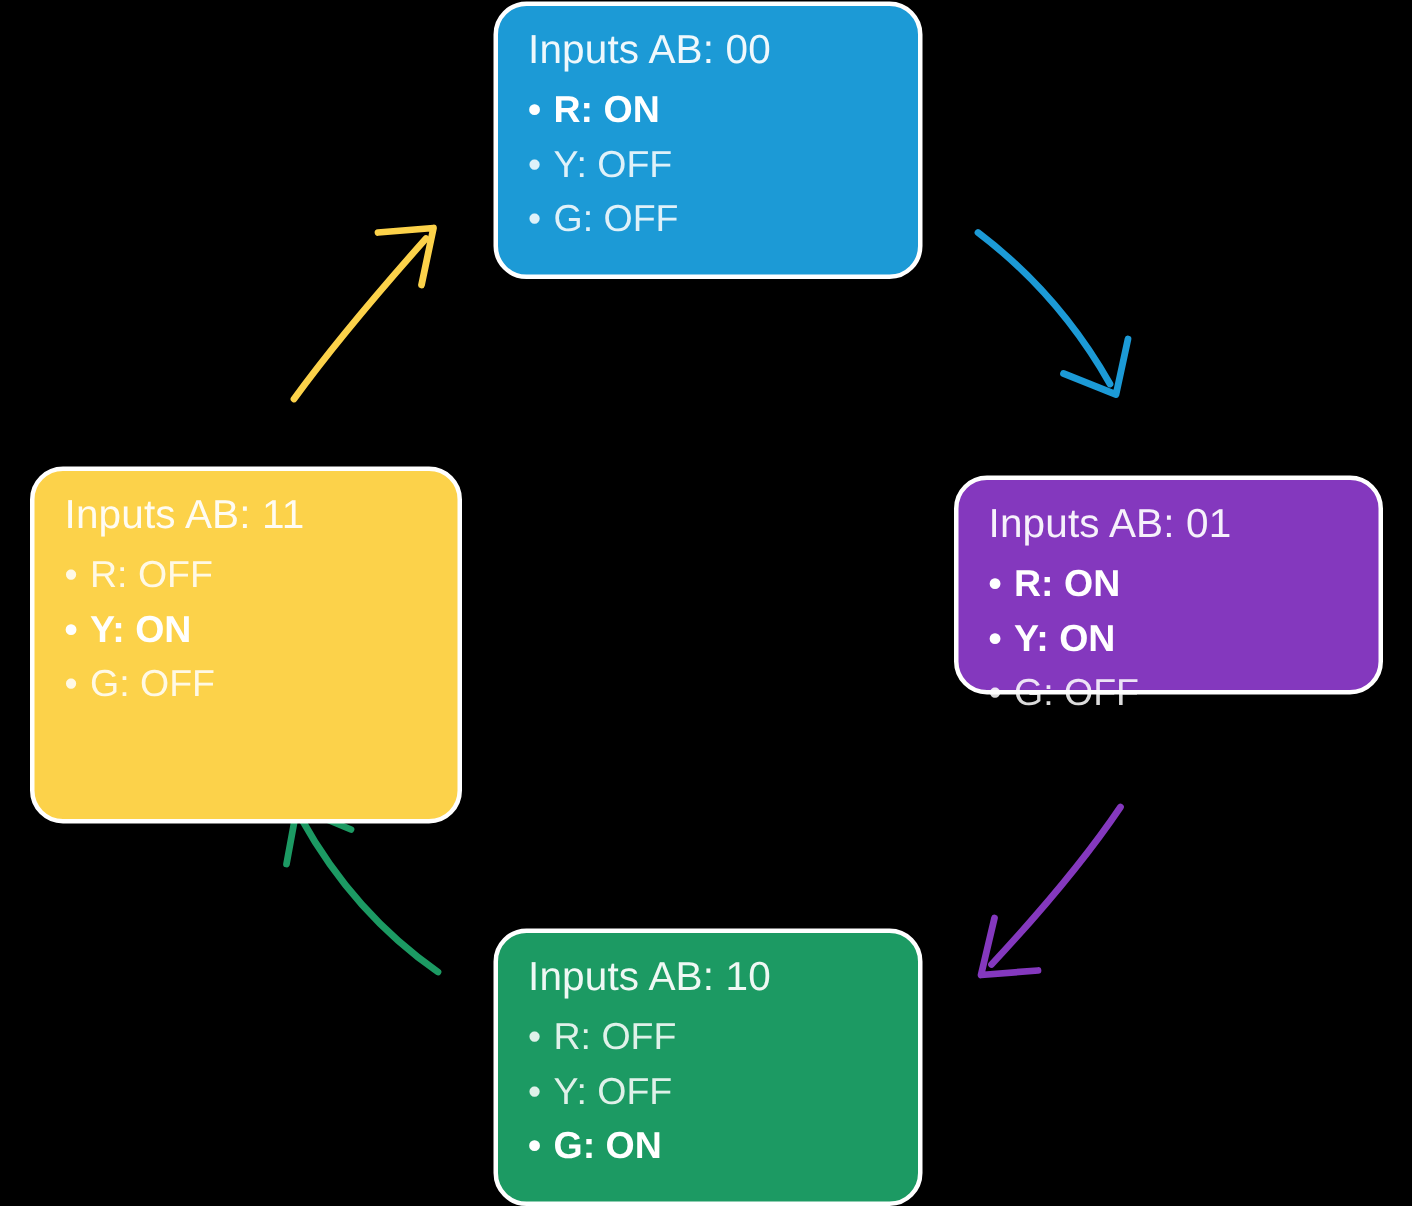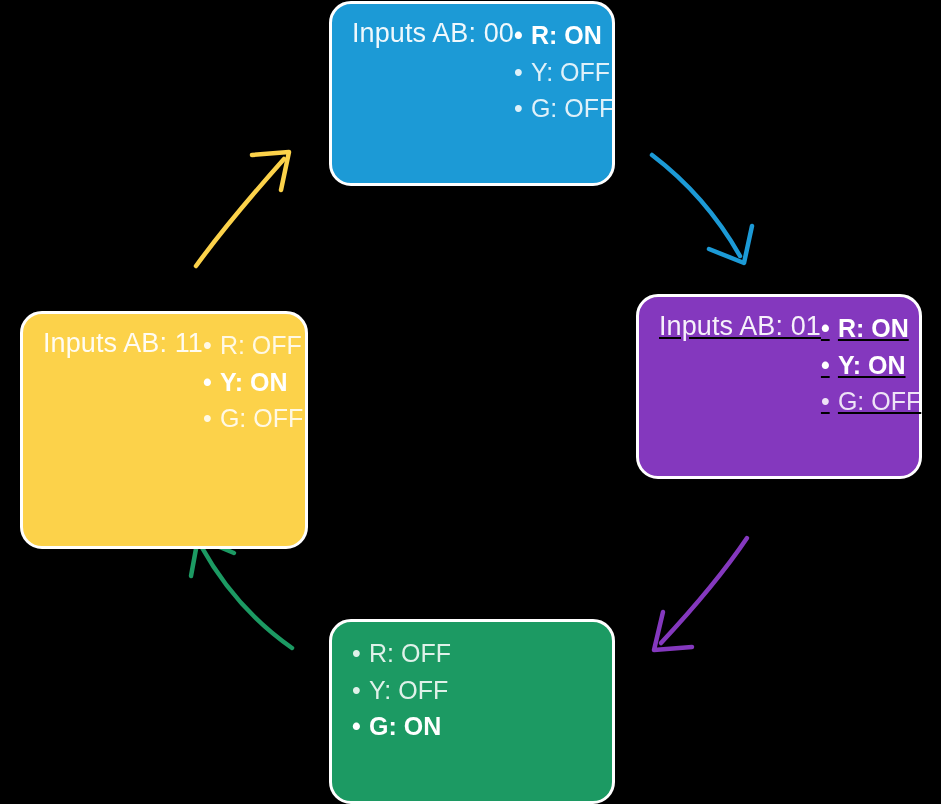--- a/index.html
+++ b/index.html
@@ -23,21 +23,21 @@
     height: 804px;
     pointer-events: none;
   }
   .state-card {
     position: absolute;
     box-sizing: border-box;
     border-radius: 22px;
     border: 3px solid #ffffff;
     padding: 13px 20px 14px 20px;
     display: flex;
-    flex-direction: row;
+    flex-direction: column;
     justify-content: flex-start;
   }
   .card-title {
     font-size: 27px;
     font-weight: 300;
     letter-spacing: 0.1px;
     color: rgba(255,255,255,0.93);
     line-height: 1.2;
     margin-bottom: 6px;
     white-space: nowrap;
@@ -65,21 +65,21 @@
   .signal-item.on {
     font-weight: bold;
     color: #ffffff;
   }
   .signal-item.off {
     font-weight: 400;
     color: rgba(255,255,255,0.86);
   }
   
   #card-top    { left: 329px; top: 1px;   width: 286px; height: 185px; }
-  #card-right  { left: 636px; top: 294px; width: 286px; height: 185px; text-decoration: underline; }
+  #card-right  { left: 636px; top: 317px; width: 286px; height: 146px; }
   #card-bottom { left: 329px; top: 619px; width: 286px; height: 185px; }
   #card-left   { left: 20px;  top: 311px; width: 288px; height: 238px; }
 </style>
 </head>
 <body>
 
 <div id="canvas" style="background-color: rgb(0, 0, 0);">
 
   <svg class="arrows-layer" viewBox="0 0 941 804" width="941" height="804" xmlns="http://www.w3.org/2000/svg">
 
@@ -134,20 +134,21 @@
         <span>Y: ON</span>
       </li>
       <li class="signal-item off">
         <span class="bullet">•</span>
         <span>G: OFF</span>
       </li>
     </ul>
   </div>
 
   <div class="state-card" id="card-bottom" style="background-color: rgb(28, 154, 99);">
+    <div class="card-title">Inputs AB: 10</div>
     <ul class="signal-list">
       <li class="signal-item off">
         <span class="bullet">•</span>
         <span>R: OFF</span>
       </li>
       <li class="signal-item off">
         <span class="bullet">•</span>
         <span>Y: OFF</span>
       </li>
       <li class="signal-item on">

